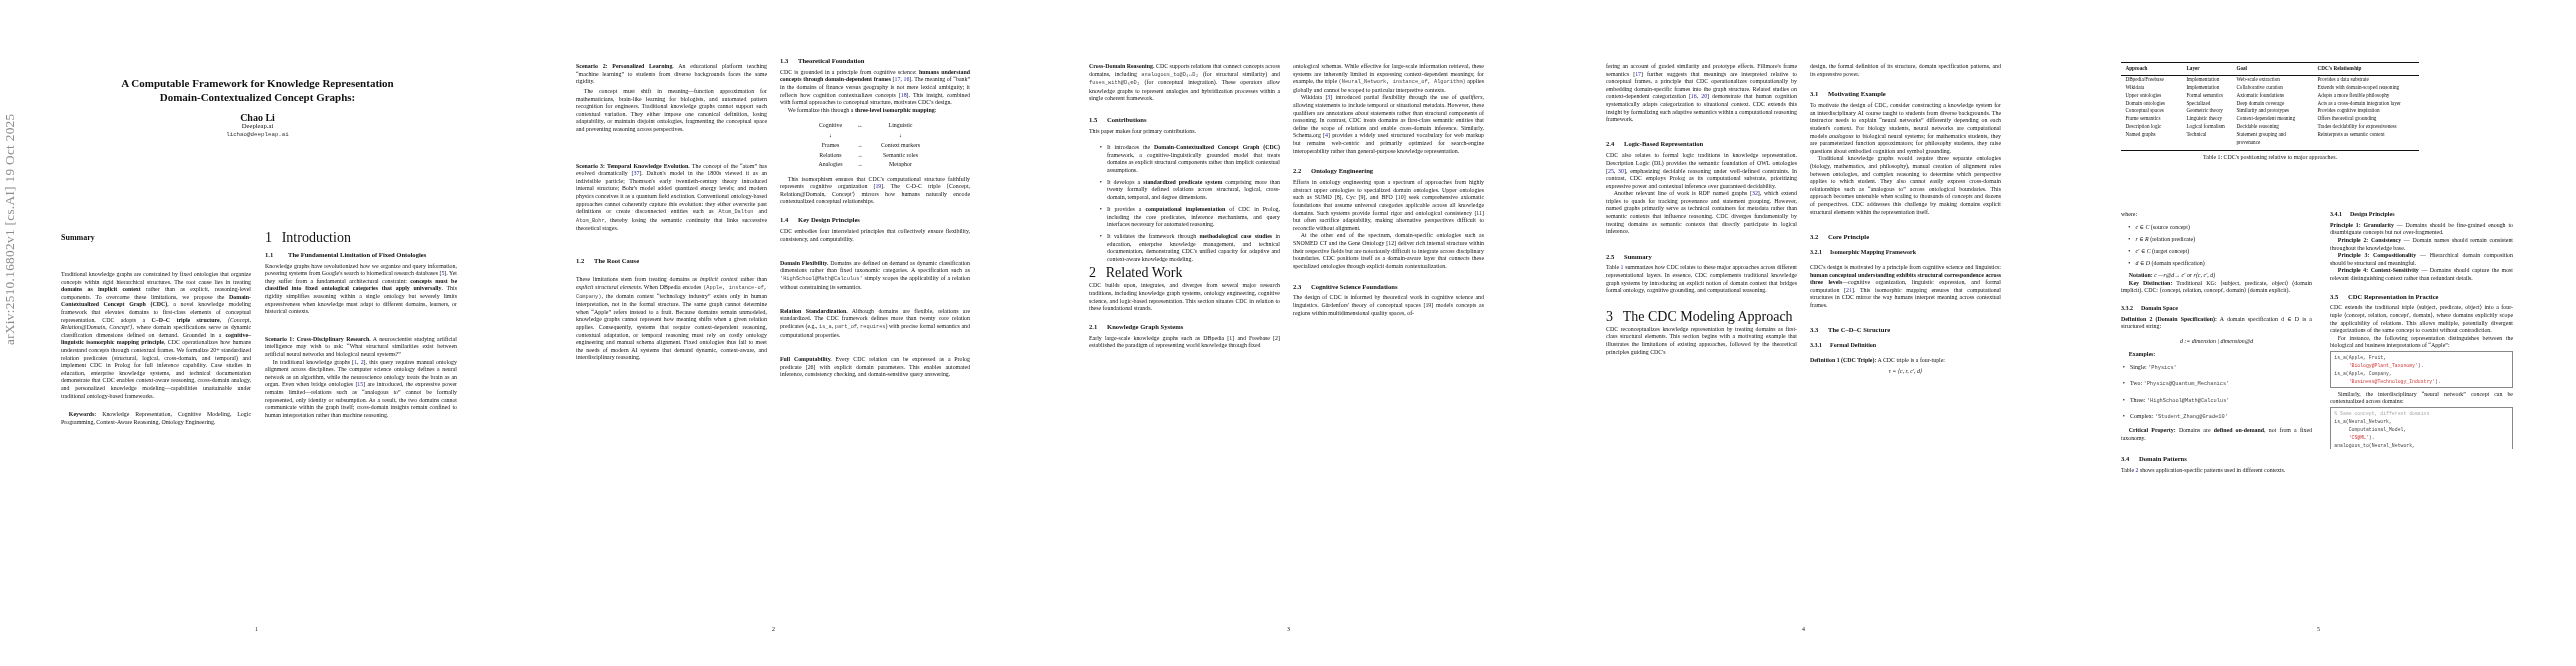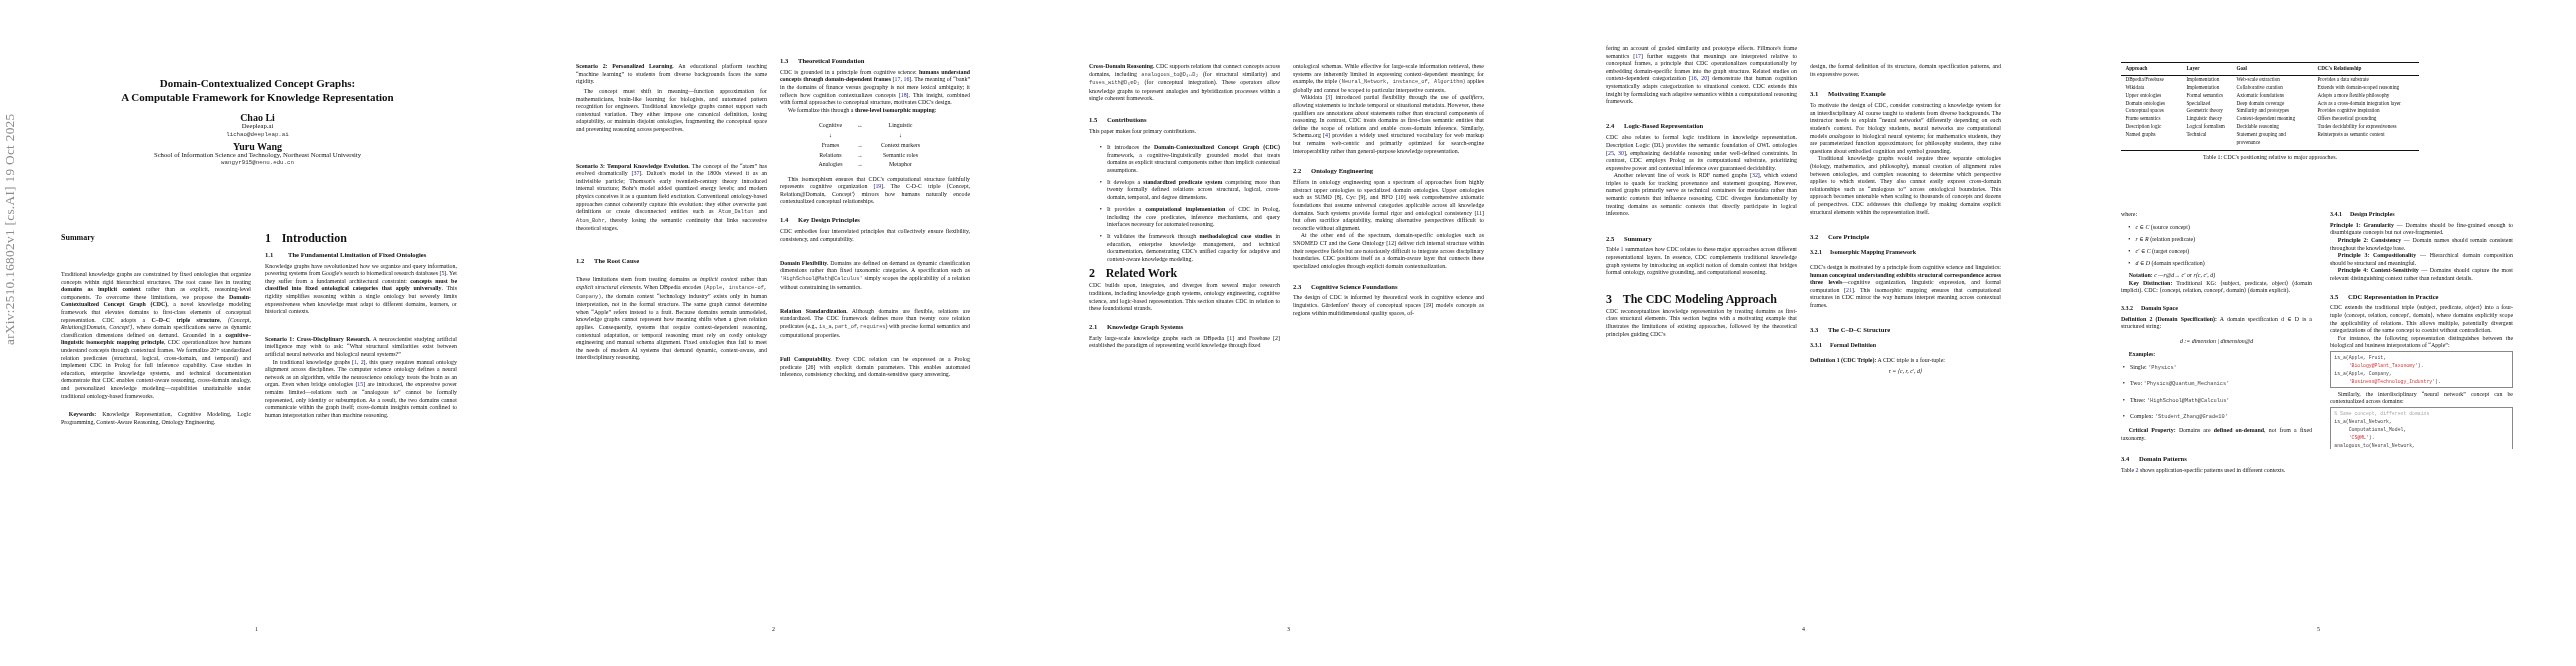--- a/index.html
+++ b/index.html
@@ -11,21 +11,21 @@
 .p{text-align:justify;hyphens:auto;margin-bottom:0}
 .ind{text-indent:7.8px}
 b,.b{font-weight:bold}
 i{font-style:italic}
 .tt{font-family:"Liberation Mono","DejaVu Sans Mono",monospace;font-size:5.3px;color:#444}
 .cite{color:#1a1aa8}
 h1.title{font-size:11px;line-height:14px;text-align:center;font-weight:bold}
 .author{text-align:center;font-size:6.7px;line-height:8.3px}
 .author .n{font-weight:bold;font-size:10px}
 .author .m{font-family:"Liberation Mono",monospace;font-size:5.8px;color:#333}
-h2{font-size:12px;line-height:10px;font-weight:bold;margin:0 0 4.4px 0}
+h2{font-size:14px;line-height:10px;font-weight:normal;margin:0 0 4.4px 0}
 h2 .num{display:inline-block;width:16.7px}
 h3{font-size:6.6px;line-height:8px;font-weight:bold;margin:0 0 3.9px 0}
 h3 .num{display:inline-block;width:18px}
 h4{font-size:6px;line-height:7.5px;font-weight:bold;margin:0 0 3.3px 0}
 h4 .num{display:inline-block;width:20px}
 .abstract-h{font-size:8px;font-weight:bold}
 .arxiv{position:absolute;left:5.6px;top:345px;transform-origin:left top;transform:rotate(-90deg);font-size:13.3px;color:#8c8c8c;white-space:nowrap;letter-spacing:0.3px;font-family:"Liberation Serif",serif}
 .pnum{position:absolute;top:626px;font-size:5.9px}
 ul.bul{list-style:none;padding-left:18px}
 ul.bul li{position:relative;text-align:justify;margin-bottom:4.4px}
@@ -46,32 +46,27 @@
 </head>
 <body>
 
 <div class="spread">
 
 <div class="page">
   <div class="arxiv">arXiv:2510.16802v1  [cs.AI]  19 Oct 2025</div>
 
   <div style="position:absolute;top:76px;left:0;width:515px">
     <h1 class="title">
+      <div>A Computable Framework for Knowledge Representation</div>
       <div>Domain-Contextualized Concept Graphs:</div>
-      <div>A Computable Framework for Knowledge Representation</div>
     </h1>
     <div class="author" style="margin-top:10px">
       <div class="n">Chao Li</div>
       <div>Deepleap.ai</div>
       <div class="m">lichao@deepleap.ai</div>
-    </div>
-    <div class="author" style="margin-top:3.9px">
-      <div class="n">Yuru Wang</div>
-      <div>School of Information Science and Technology, Northeast Normal University</div>
-      <div class="m">wangyr915@nenu.edu.cn</div>
     </div>
   </div>
 
   <div class="col" style="left:61px;top:234px;width:190px">
     <div class="abstract-h">Summary</div>
     <p class="p" style="margin-top:29.5px"><span>Traditional knowledge graphs are constrained by fixed ontologies that organize concepts within rigid hierarchical structures.  The root cause lies in treating </span><b>domains as implicit context</b><span> rather than as explicit, reasoning-level components.  To overcome these limitations, we propose the </span><b>Domain-Contextualized Concept Graph (CDC)</b><span>, a novel knowledge modeling framework that elevates domains to first-class elements of conceptual representation. CDC adopts a </span><b>C–D–C triple structure</b><span>, </span><i>⟨Concept, Relation@Domain, Concept'⟩</i><span>, where domain specifications serve as dynamic classification dimensions defined on demand.  Grounded in a </span><b>cognitive–linguistic isomorphic mapping principle</b><span>, CDC operationalizes how humans understand concepts through contextual frames.  We formalize 20+ standardized relation predicates (structural, logical, cross-domain, and temporal) and implement CDC in Prolog for full inference capability. Case studies in education, enterprise knowledge systems, and technical documentation demonstrate that CDC enables context-aware reasoning, cross-domain analogy, and personalized knowledge modeling—capabilities unattainable under traditional ontology-based frameworks.</span></p>
     <p class="p ind" style="margin-top:11px"><b>Keywords:</b><span> Knowledge Representation, Cognitive Modeling, Logic Programming, Context-Aware Reasoning, Ontology Engineering.</span></p>
   </div>
 
   <div class="col" style="left:265px;top:233px;width:192px">
@@ -150,21 +145,21 @@
     <h3 style="margin-top:12.2px"><span class="num">2.2</span><span>Ontology Engineering</span></h3>
     <p class="p">Efforts in ontology engineering span a spectrum of approaches from highly abstract upper ontologies to specialized domain ontologies. Upper ontologies such as SUMO [8], Cyc [9], and BFO [10] seek comprehensive axiomatic foundations that assume universal categories applicable across all knowledge domains. Such systems provide formal rigor and ontological consistency [11] but often sacrifice adaptability, making alternative perspectives difficult to reconcile without alignment.</p>
     <p class="p ind">At the other end of the spectrum, domain-specific ontologies such as SNOMED CT and the Gene Ontology [12] deliver rich internal structure within their respective fields but are notoriously difficult to integrate across disciplinary boundaries. CDC positions itself as a domain-aware layer that connects these specialized ontologies through explicit domain contextualization.</p>
     <h3 style="margin-top:12.2px"><span class="num">2.3</span><span>Cognitive Science Foundations</span></h3>
     <p class="p">The design of CDC is informed by theoretical work in cognitive science and linguistics. Gärdenfors' theory of conceptual spaces [19] models concepts as regions within multidimensional quality spaces, of-</p>
   </div>
   <div class="pnum" style="left:257px">3</div>
 </div>
 
 <div class="page">
-  <div class="col" style="left:61px;top:45px;width:191px">
+  <div class="col" style="left:61px;top:63px;width:191px">
     <p class="p"><span>fering an account of graded similarity and prototype effects. Fillmore's frame semantics [</span><a class="cite">17</a><span>] further suggests that meanings are interpreted relative to conceptual frames, a principle that CDC operationalizes computationally by embedding domain-specific frames into the graph structure. Related studies on context-dependent categorization [</span><a class="cite">16</a><span>, </span><a class="cite">20</a><span>] demonstrate that human cognition systematically adapts categorization to situational context. CDC extends this insight by formalizing such adaptive semantics within a computational reasoning framework.</span></p>
     <h3 style="margin-top:16.7px"><span class="num">2.4</span><span>Logic-Based Representation</span></h3>
     <p class="p"><span>CDC also relates to formal logic traditions in knowledge representation.  Description Logic (DL) provides the semantic foundation of OWL ontologies [</span><a class="cite">25</a><span>, </span><a class="cite">30</a><span>], emphasizing decidable reasoning under well-defined constraints. In contrast, CDC employs Prolog as its computational substrate, prioritizing expressive power and contextual inference over guaranteed decidability.</span></p>
     <p class="p ind"><span>Another relevant line of work is RDF named graphs [</span><a class="cite">32</a><span>], which extend triples to quads for tracking provenance and statement grouping.  However, named graphs primarily serve as technical containers for metadata rather than semantic contexts that influence reasoning. CDC diverges fundamentally by treating domains as semantic contexts that directly participate in logical inference.</span></p>
     <h3 style="margin-top:16.7px"><span class="num">2.5</span><span>Summary</span></h3>
     <p class="p"><span>Table </span><a class="cite">1</a><span> summarizes how CDC relates to these major approaches across different representational layers. In essence, CDC complements traditional knowledge graph systems by introducing an explicit notion of domain context that bridges formal ontology, cognitive grounding, and computational reasoning.</span></p>
     <h2 style="margin-top:16.7px"><span class="num">3</span><span>The CDC Modeling Approach</span></h2>
     <p class="p">CDC reconceptualizes knowledge representation by treating domains as first-class structural elements. This section begins with a motivating example that illustrates the limitations of existing approaches, followed by the theoretical principles guiding CDC's</p>
   </div>
 

